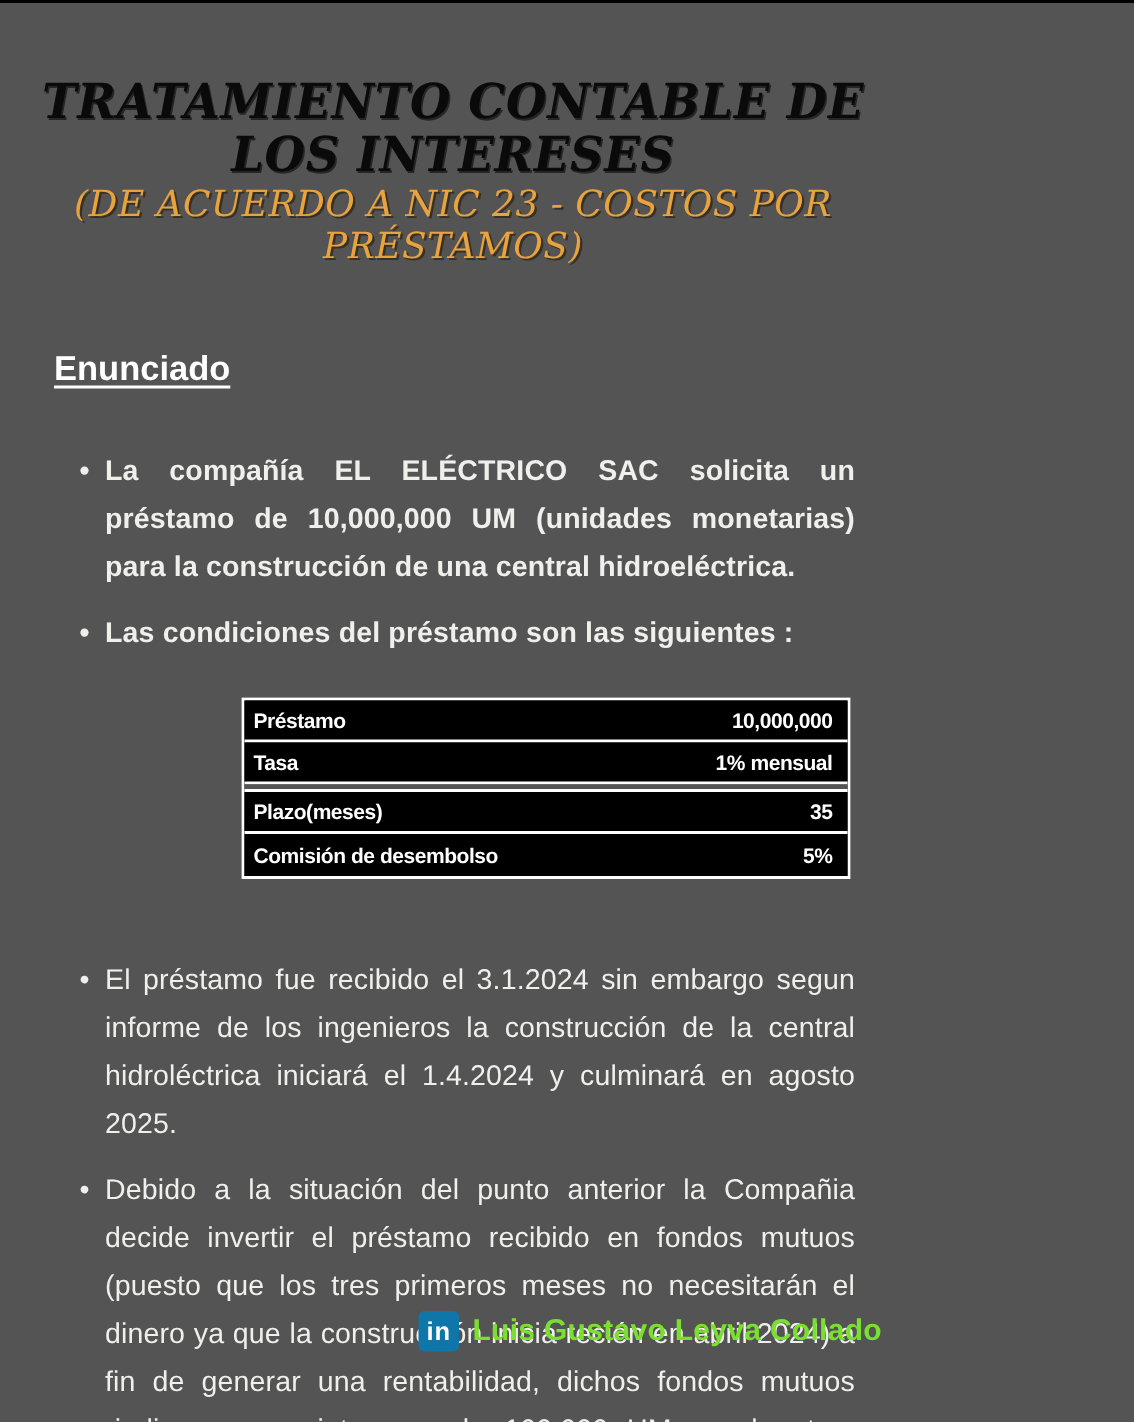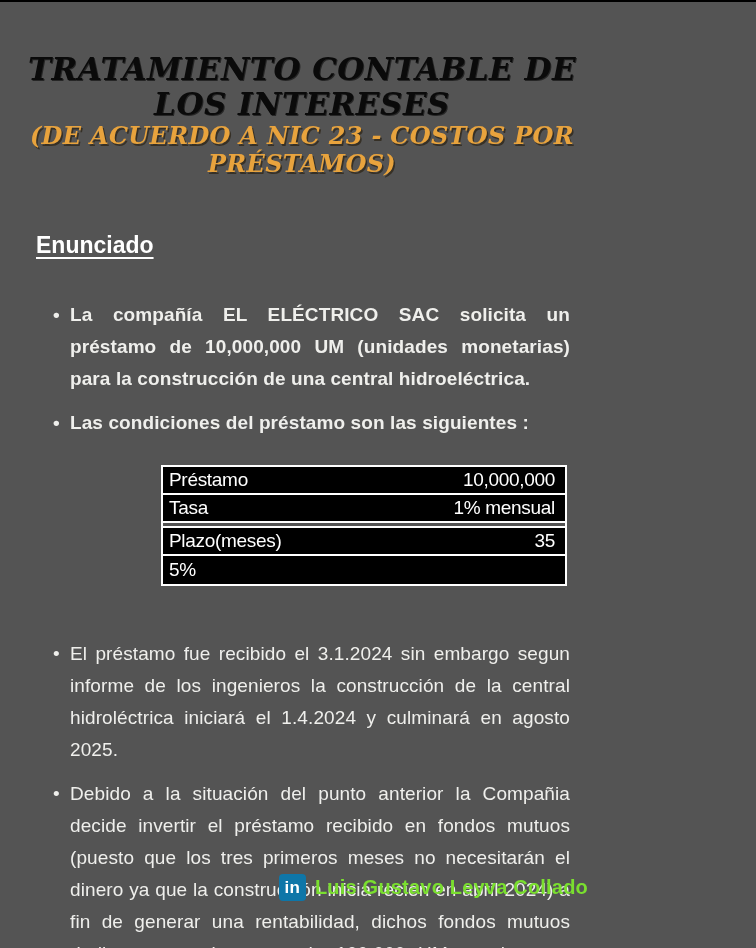--- a/index.html
+++ b/index.html
@@ -22,21 +22,21 @@
     font-size: 31px;
     line-height: 34px;
     letter-spacing: 0.5px;
     color: #0a0a0a;
     text-shadow: 1px 1px 0 rgba(0,0,0,0.55);
     transform: scaleY(1.04);
   }
   .subtitle {
     font-family: "DejaVu Serif", serif;
     font-style: italic;
-    font-weight: bold;
+    font-weight: normal;
     font-size: 24px;
     line-height: 28px;
     letter-spacing: 0.3px;
     margin-top: 2px;
     color: #e8a33d;
     text-shadow: 1.5px 1.5px 0 rgba(35,25,8,0.6);
   }
 
   
   .content { padding: 0 34px 0 36px; }
@@ -89,22 +89,22 @@
     border-bottom: 2px solid #ffffff;
     background: #000000;
   }
   .cond-row:last-child { border-bottom: none; }
   .cond-gap {
     height: 5px;
     background: #545454;
     border-bottom: 2px solid #ffffff;
   }
   .cond-label, .cond-value {
-    font-size: 19px;
-    font-weight: normal;
+    font-size: 14px;
+    font-weight: bold;
     color: #ffffff;
     letter-spacing: -0.3px;
     white-space: nowrap;
   }
 
   
   .footer {
     position: absolute;
     top: 872px;
     right: 16px;
@@ -164,20 +164,21 @@
       <div class="cond-row">
         <span class="cond-label">Tasa</span>
         <span class="cond-value">1% mensual</span>
       </div>
       <div class="cond-gap"></div>
       <div class="cond-row">
         <span class="cond-label">Plazo(meses)</span>
         <span class="cond-value">35</span>
       </div>
       <div class="cond-row">
+        <span class="cond-label">Comisión de desembolso</span>
         <span class="cond-value">5%</span>
       </div>
     </div>
 
     <ul class="bullets bullets-2">
       <li>El préstamo fue recibido el 3.1.2024 sin embargo segun informe de los ingenieros la construcción de la central hidroléctrica iniciará el 1.4.2024 y culminará en agosto 2025.</li>
       <li>Debido a la situación del punto anterior la Compañia decide invertir el préstamo recibido en fondos mutuos (puesto que los tres primeros meses no necesitarán el dinero ya que la construcción inicia recién en abril 2024) a fin de generar una rentabilidad, dichos fondos mutuos rindieron unos intereses de 100,000 UM por los tres meses.</li>
     </ul>
 
   </div>

